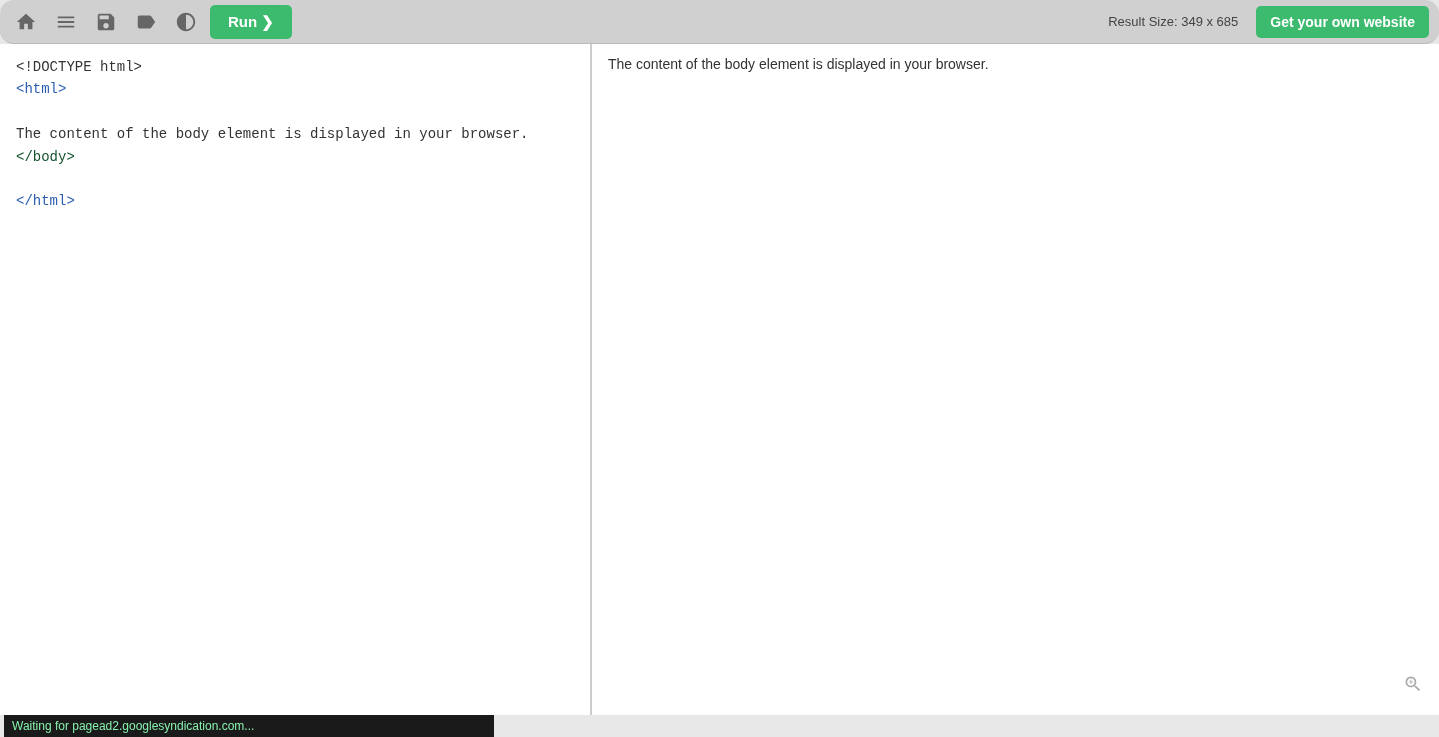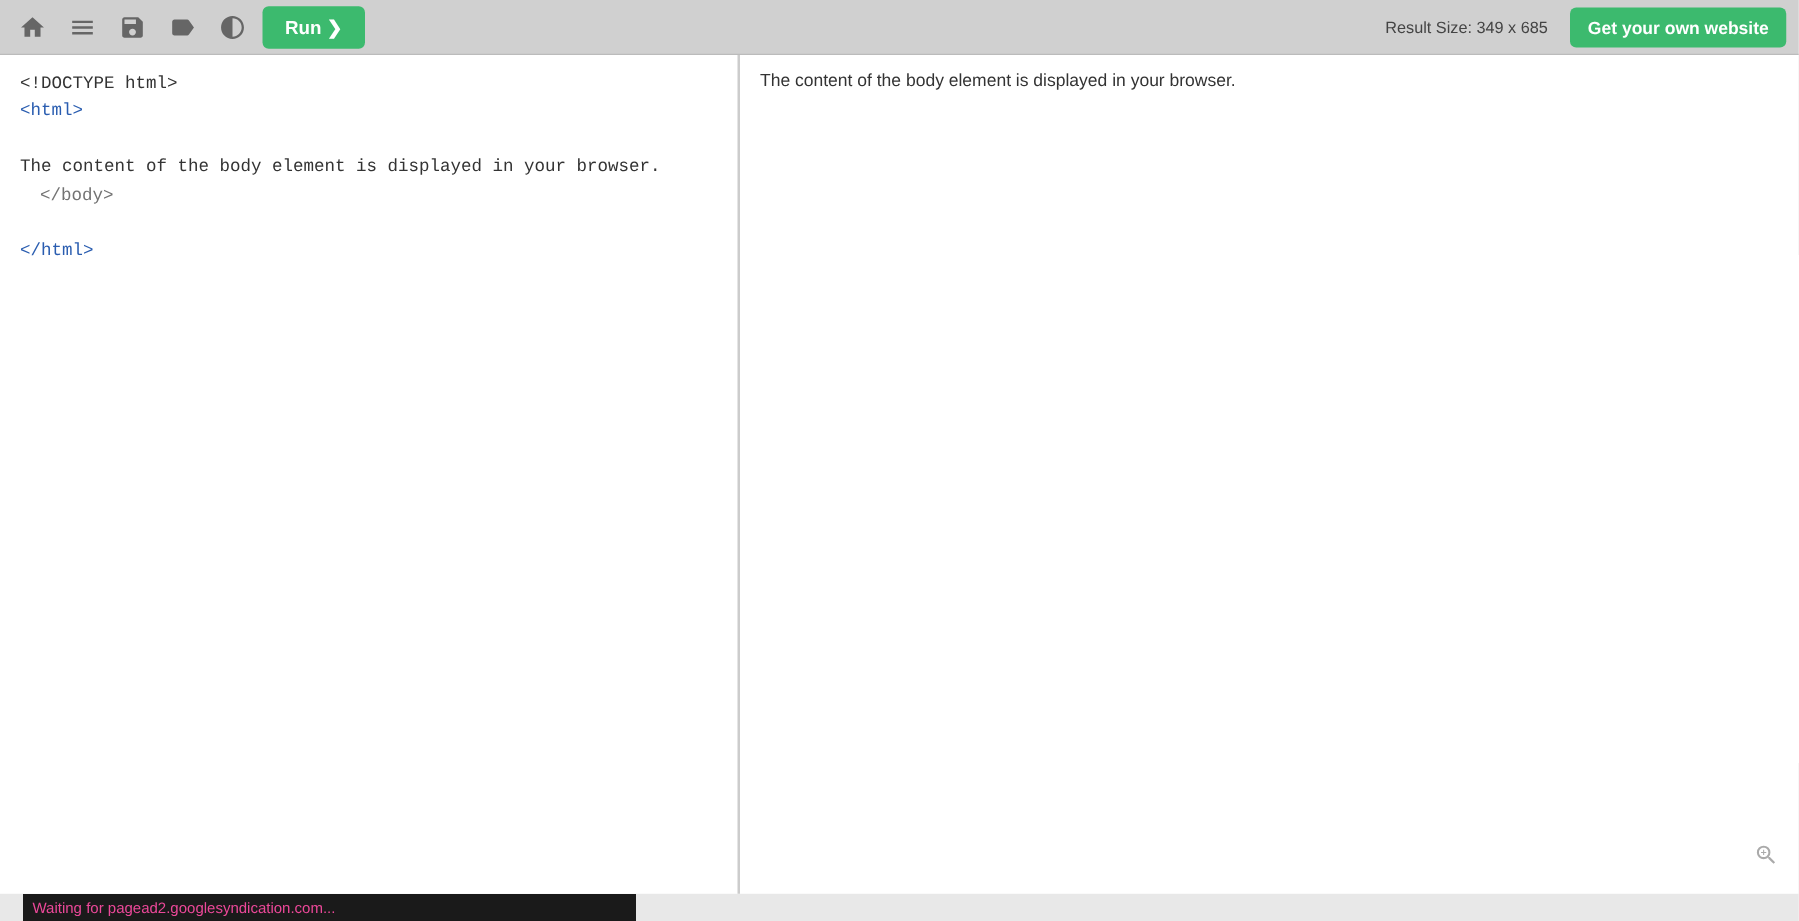--- a/index.html
+++ b/index.html
@@ -18,20 +18,21 @@
 
     
     .toolbar {
       display: flex;
       align-items: center;
       background: #d0d0d0;
       height: 44px;
       padding: 0 10px;
       gap: 8px;
       border-bottom: 1px solid #bbb;
+      border-radius: 14px;
     }
 
     .toolbar-icon {
       width: 32px;
       height: 32px;
       display: flex;
       align-items: center;
       justify-content: center;
       cursor: pointer;
       color: #555;
@@ -129,28 +130,28 @@
       right: 16px;
       color: #aaa;
       font-size: 18px;
       cursor: pointer;
     }
 
     
     .status-bar {
       height: 22px;
       background: #1a1a1a;
-      color: #ec4899;
+      color: #86efac;
       font-size: 12px;
       display: flex;
       align-items: center;
       padding: 0 8px;
       position: fixed;
       bottom: 0;
-      left: 18px;
+      left: 4px;
       width: 490px;
     }
   </style>
 </head>
 <body>
 
 <div class="toolbar">
   <div class="toolbar-icon">
     <svg viewBox="0 0 24 24" xmlns="http://www.w3.org/2000/svg">
       <path d="M10 20v-6h4v6h5v-8h3L12 3 2 12h3v8z"></path>
@@ -184,21 +185,21 @@
   <button class="get-website-button">Get your own website</button>
 </div>
 
 <div class="main-area">
 
   <div class="code-editor">
     <div class="code-line code-plain">&lt;!DOCTYPE html&gt;</div>
     <div class="code-line"><span style="color:#2a5db0;margin-top:28px;">&lt;html&gt;</span></div>
     <div class="code-line">&nbsp;</div>
     <div class="code-line code-text">The content of the body element is displayed in your browser.</div>
-    <div class="code-line"><span style="color:#737373;margin-left:16px;">&lt;/body&gt;</span></div>
+    <div class="code-line"><span style="color:#14532d;">&lt;/body&gt;</span></div>
     <div class="code-line">&nbsp;</div>
     <div class="code-line"><span style="color:#2a5db0;">&lt;/html&gt;</span></div>
   </div>
 
   <div class="preview-pane">
     <p class="preview-text">The content of the body element is displayed in your browser.</p>
     <div class="zoom-icon" title="Zoom">
       <svg width="20" height="20" viewBox="0 0 24 24" fill="#aaa">
         <path d="M15.5 14h-.79l-.28-.27A6.471 6.471 0 0 0 16 9.5 6.5 6.5 0 1 0 9.5 16c1.61 0 3.09-.59 4.23-1.57l.27.28v.79l5 4.99L20.49 19l-4.99-5zm-6 0C7.01 14 5 11.99 5 9.5S7.01 5 9.5 5 14 7.01 14 9.5 11.99 14 9.5 14z"></path>
         <path d="M12 10h-2v2H9v-2H7V9h2V7h1v2h2z"></path>

